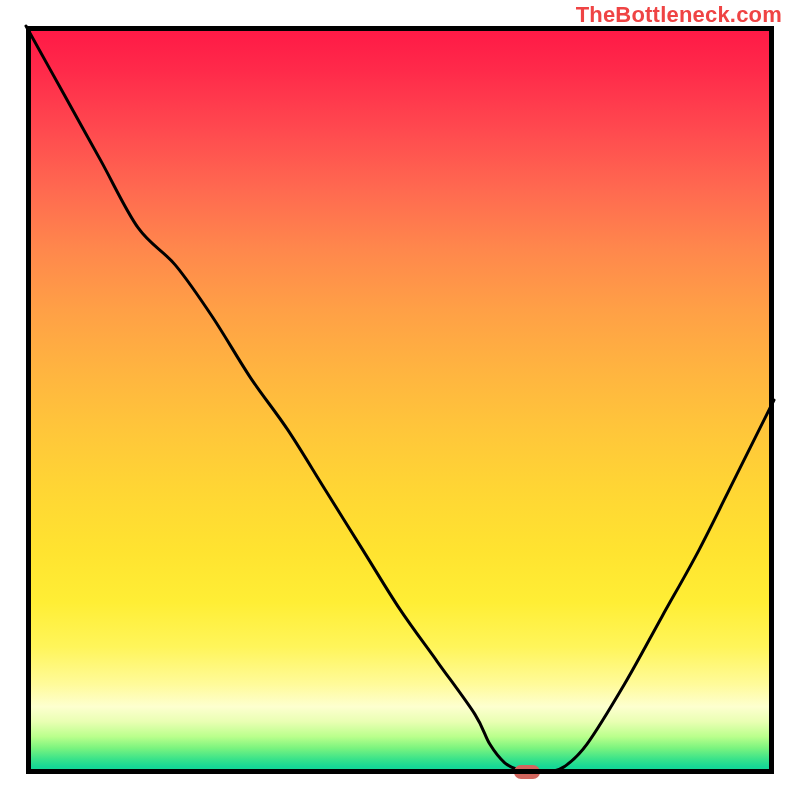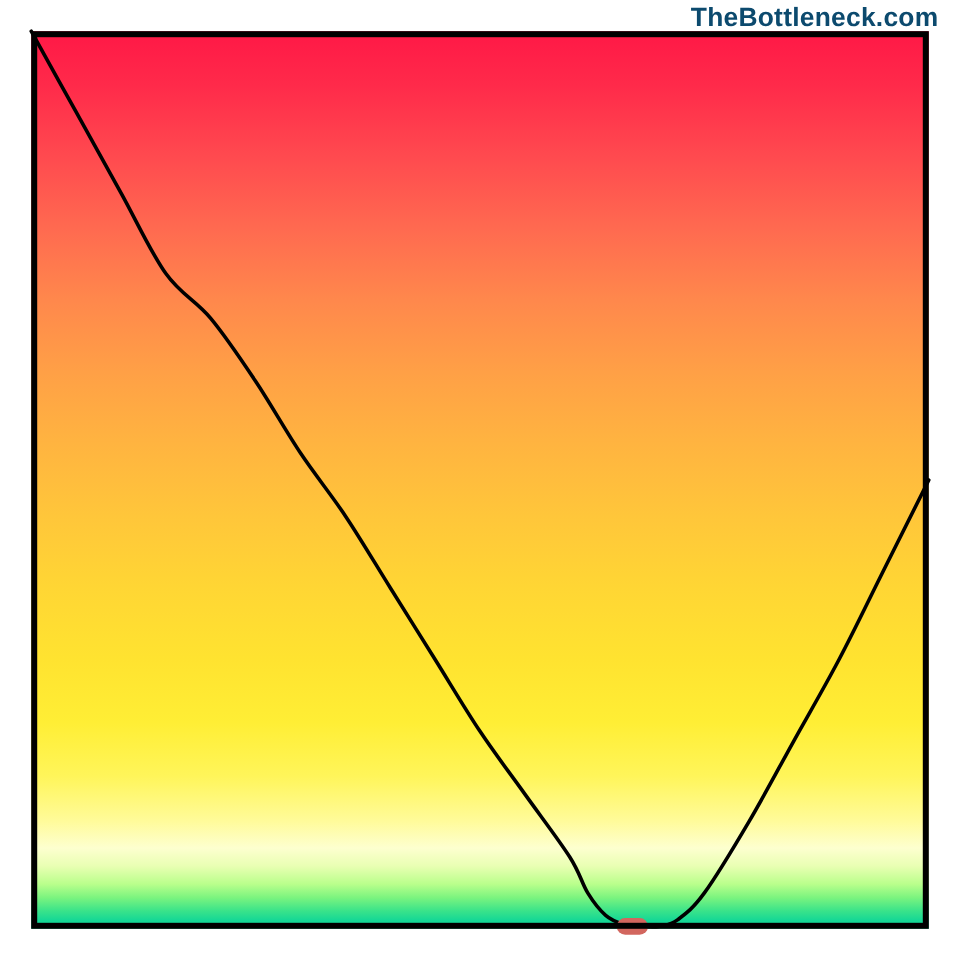--- a/index.html
+++ b/index.html
@@ -69,21 +69,21 @@
     border: 5px solid #000000;
     box-sizing: border-box;
     pointer-events: none;
   }
   .watermark {
     position: absolute;
     top: 2px;
     right: 18px;
     font-size: 22px;
     font-weight: 600;
-    color: #0c4a6e;
+    color: #ef4444;
     letter-spacing: 0.2px;
   }
 </style>
 </head>
 <body>
 <div class="container">
 
   <div class="plot-area"></div>
 
   <svg class="curve-svg" viewBox="0 0 748 748" preserveAspectRatio="none">

